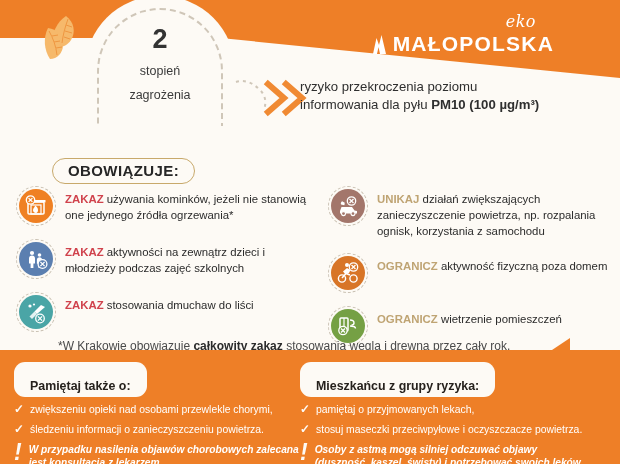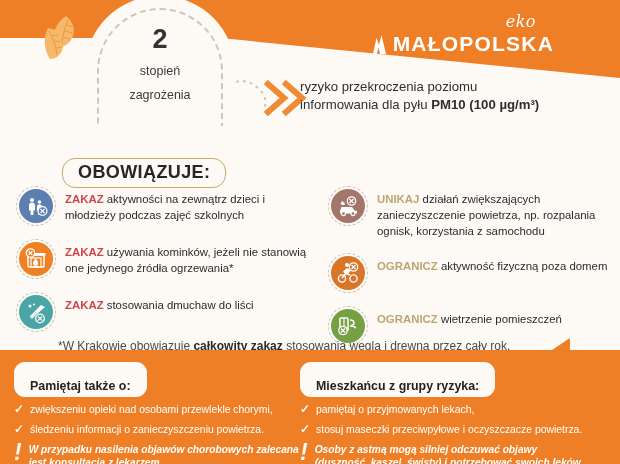--- a/index.html
+++ b/index.html
@@ -68,25 +68,25 @@
   .risk b{ font-weight:bold; }
 
   .kod{
     position:absolute; left:44px; top:116px;
     font-size:25px; font-weight:bold; letter-spacing:.3px;
     color:#ee7f27;
   }
 
   
   .pill-ob{
-    position:absolute; left:62px; top:158px;
+    position:absolute; left:52px; top:158px;
     padding:3px 15px 4px;
     border:1.6px solid #c8a96b; border-radius:13px;
     background:#fdfaf5;
-    font-size:18px; font-weight:bold; color:#262626; letter-spacing:.4px;
+    font-size:15px; font-weight:bold; color:#262626; letter-spacing:.4px;
   }
 
   
   .cols{ position:absolute; left:0; top:186px; width:620px; height:150px; }
   .col{ position:absolute; width:300px; }
   .col.left{ left:16px; }
   .col.right{ left:328px; }
 
   .row{ position:relative; display:flex; align-items:flex-start; margin-bottom:13px; }
   .ico-wrap{ position:relative; width:40px; height:40px; flex:0 0 40px; margin-right:9px; }
@@ -195,54 +195,54 @@
 
 
   <div class="pill-ob">OBOWIĄZUJE:</div>
 
   <div class="cols">
     <div class="col left">
 
       <div class="row">
         <div class="ico-wrap">
           <div class="ico-dash"></div>
-          <div class="ico" style="background:#5b7fb0">
-            <svg width="23" height="23" viewBox="0 0 23 23">
-              <circle cx="7" cy="5" r="2.1" fill="#fff"></circle>
-              <path d="M7 7.5c-1.8 0-3 1.3-3 3v5h1.6v4.5h2.8V15.5H10v-5c0-1.7-1.2-3-3-3z" fill="#fff"></path>
-              <circle cx="14.5" cy="7" r="1.8" fill="#fff"></circle>
-              <path d="M14.5 9.2c-1.5 0-2.6 1.1-2.6 2.6v4h1.4v4h2.4v-4h1.4v-4c0-1.5-1.1-2.6-2.6-2.6z" fill="#fff"></path>
-              <circle cx="17.5" cy="16" r="4.4" fill="#5b7fb0" stroke="#fff" stroke-width="1.3"></circle>
-              <path d="M15.4 13.9 L19.6 18.1 M19.6 13.9 L15.4 18.1" stroke="#fff" stroke-width="1.3"></path>
-            </svg>
-          </div>
-        </div>
-        <div class="rtxt"><span class="kw zakaz">ZAKAZ</span><span> aktywności na zewnątrz dzieci i młodzieży podczas zajęć szkolnych</span></div>
-      </div>
-
-      <div class="row">
-        <div class="ico-wrap">
-          <div class="ico-dash"></div>
           <div class="ico" style="background:#ef8023">
             <svg width="22" height="22" viewBox="0 0 22 22">
               <rect x="3" y="7" width="16" height="12" rx="1" fill="none" stroke="#fff" stroke-width="1.5"></rect>
               <rect x="1.5" y="5" width="19" height="2.4" fill="#fff"></rect>
               <rect x="6" y="10" width="10" height="9" fill="none" stroke="#fff" stroke-width="1.2"></rect>
               <path d="M11 18c-2 0-3-1.4-3-3 0-2 2-2.6 2-4.6 1.6 1 3 2.4 3 4.6 0 1.6-.6 3-2 3z" fill="#fff"></path>
               <circle cx="5.5" cy="5" r="4.2" fill="#ef8023" stroke="#fff" stroke-width="1.3"></circle>
               <path d="M3.6 3.1 L7.4 6.9 M7.4 3.1 L3.6 6.9" stroke="#fff" stroke-width="1.3"></path>
             </svg>
           </div>
         </div>
         <div class="rtxt"><span class="kw zakaz">ZAKAZ</span><span> używania kominków, jeżeli nie stanowią one jedynego źródła ogrzewania*</span></div>
       </div>
 
       <div class="row">
         <div class="ico-wrap">
           <div class="ico-dash"></div>
+          <div class="ico" style="background:#5b7fb0">
+            <svg width="23" height="23" viewBox="0 0 23 23">
+              <circle cx="7" cy="5" r="2.1" fill="#fff"></circle>
+              <path d="M7 7.5c-1.8 0-3 1.3-3 3v5h1.6v4.5h2.8V15.5H10v-5c0-1.7-1.2-3-3-3z" fill="#fff"></path>
+              <circle cx="14.5" cy="7" r="1.8" fill="#fff"></circle>
+              <path d="M14.5 9.2c-1.5 0-2.6 1.1-2.6 2.6v4h1.4v4h2.4v-4h1.4v-4c0-1.5-1.1-2.6-2.6-2.6z" fill="#fff"></path>
+              <circle cx="17.5" cy="16" r="4.4" fill="#5b7fb0" stroke="#fff" stroke-width="1.3"></circle>
+              <path d="M15.4 13.9 L19.6 18.1 M19.6 13.9 L15.4 18.1" stroke="#fff" stroke-width="1.3"></path>
+            </svg>
+          </div>
+        </div>
+        <div class="rtxt"><span class="kw zakaz">ZAKAZ</span><span> aktywności na zewnątrz dzieci i młodzieży podczas zajęć szkolnych</span></div>
+      </div>
+
+      <div class="row">
+        <div class="ico-wrap">
+          <div class="ico-dash"></div>
           <div class="ico" style="background:#4aa5a6">
             <svg width="23" height="23" viewBox="0 0 23 23">
               <path d="M16 4 L20 6 L12 13 L9.5 10.5 Z" fill="#fff"></path>
               <path d="M9.5 10.5 L12 13 L7 18 L4.5 15.5 Z" fill="#fff" opacity=".85"></path>
               <circle cx="5" cy="5" r="1.6" fill="#fff"></circle>
               <circle cx="9" cy="3.5" r="1.1" fill="#fff"></circle>
               <circle cx="15" cy="17.5" r="4.3" fill="#4aa5a6" stroke="#fff" stroke-width="1.3"></circle>
               <path d="M12.9 15.4 L17.1 19.6 M17.1 15.4 L12.9 19.6" stroke="#fff" stroke-width="1.3"></path>
             </svg>
           </div>

